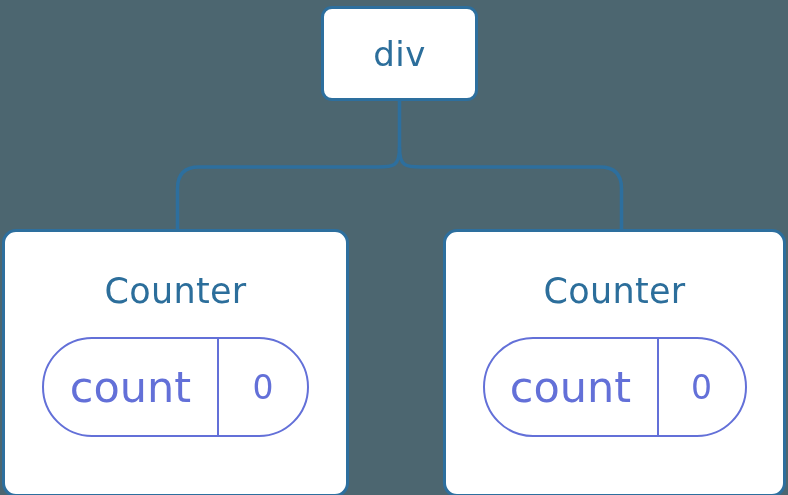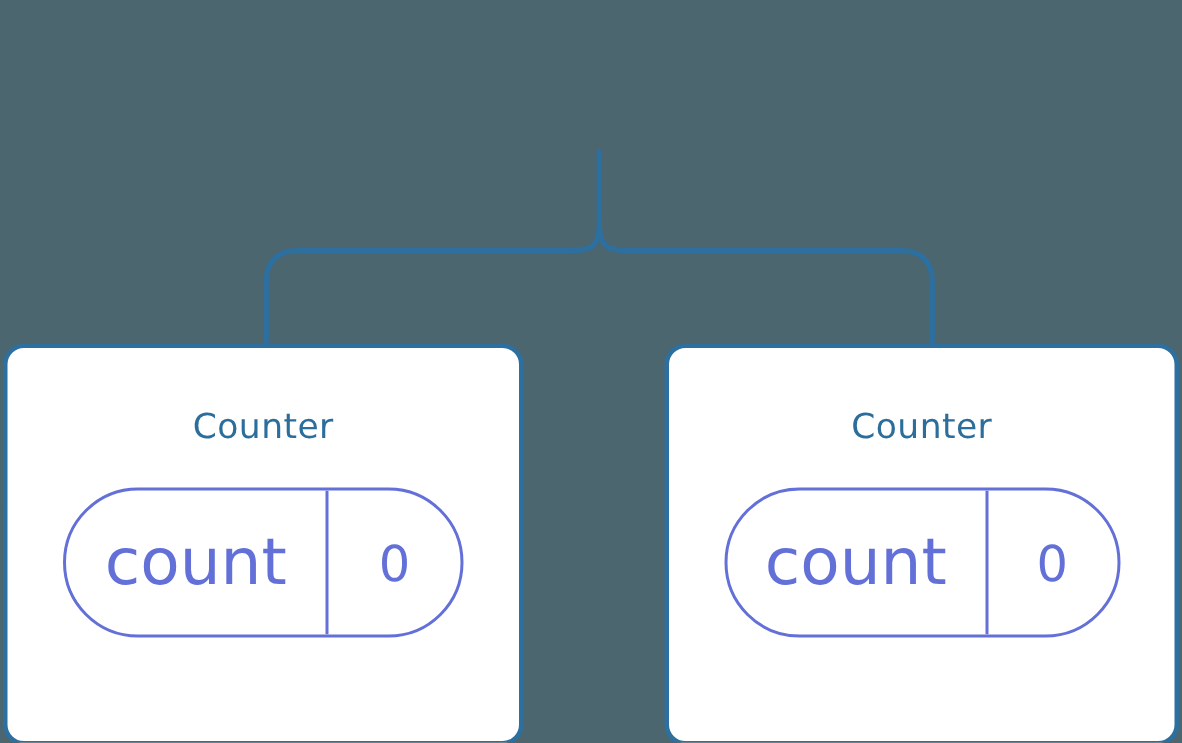--- a/index.html
+++ b/index.html
@@ -72,21 +72,21 @@
     left: 2px;
     width: 347px;
   }
   #node-child-1 {
     left: 443px;
     width: 343px;
   }
 
   .child-title {
     margin-top: 42px;
-    font-size: 23px;
+    font-size: 35px;
     line-height: 1;
     color: #2c6e9b;
     letter-spacing: 0.3px;
   }
 
   
   .state-pill {
     margin-top: 28px;
     box-sizing: border-box;
     height: 100px;
@@ -136,20 +136,23 @@
 
     <path d="M 399.5 101 L 399.5 148" fill="none" stroke="#2d6f9e" stroke-width="3.5" stroke-linecap="round"></path>
 
     <path d="M 399.5 148 C 399.5 166.5 393 167 378 167 L 199 167
              Q 177.5 167 177.5 188.5 L 177.5 231" fill="none" stroke="#2d6f9e" stroke-width="3.5" stroke-linecap="round"></path>
 
     <path d="M 399.5 148 C 399.5 166.5 406 167 421 167 L 600 167
              Q 621.5 167 621.5 188.5 L 621.5 231" fill="none" stroke="#2d6f9e" stroke-width="3.5" stroke-linecap="round"></path>
   </svg>
 
+  <div class="node" id="node-root">
+    <span class="root-label">div</span>
+  </div>
 
   <div class="node child" id="node-child-0">
     <span class="child-title">Counter</span>
     <div class="state-pill" id="pill-0">
       <span class="pill-key">count</span>
       <span class="pill-divider"></span>
       <span class="pill-val">0</span>
     </div>
   </div>
 

